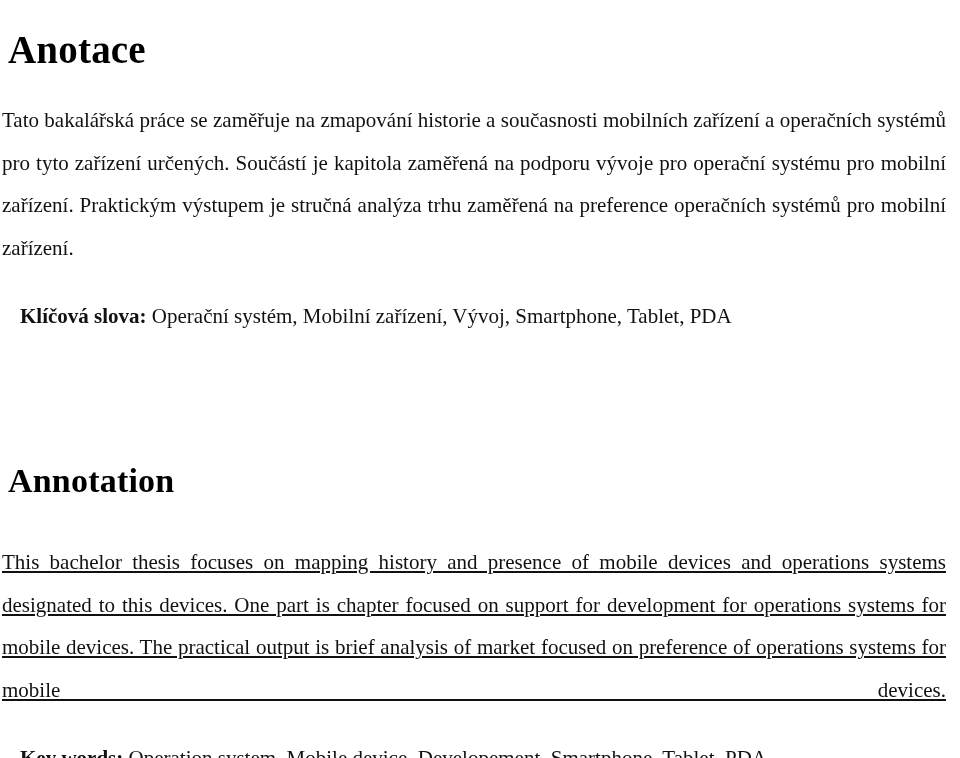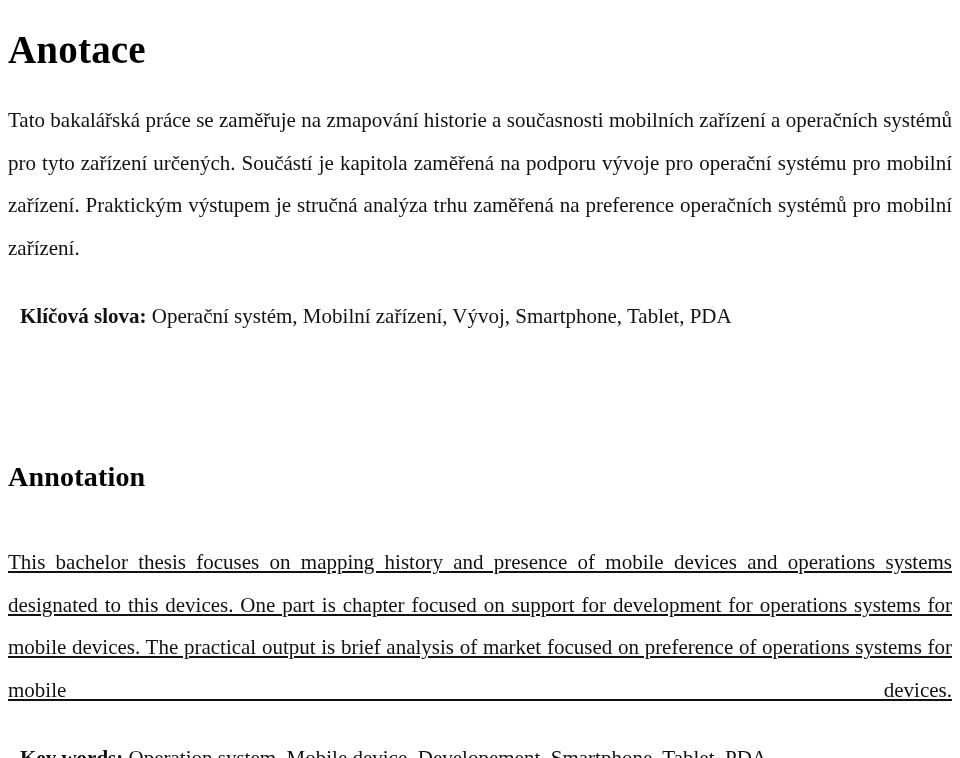--- a/index.html
+++ b/index.html
@@ -32,31 +32,31 @@
     white-space: pre;
   }
   .heading-cz {
     font-size: 39px;
     line-height: 44px;
     position: absolute;
     left: 8px;
     top: 2px;
   }
   .heading-en {
-    font-size: 28px;
+    font-size: 34px;
     line-height: 40px;
     position: absolute;
     left: 8px;
     top: 438px;
   }
 
   
   .para {
     position: absolute;
-    left: 8px;
+    left: 2px;
     width: 944px;
     font-size: 21px;
     line-height: 42.5px;
     text-align: justify;
     text-justify: inter-word;
     hyphens: none;
   }
   .para-cz { top: 78px; }
   .para-en { top: 520px; text-decoration: underline; }
 

